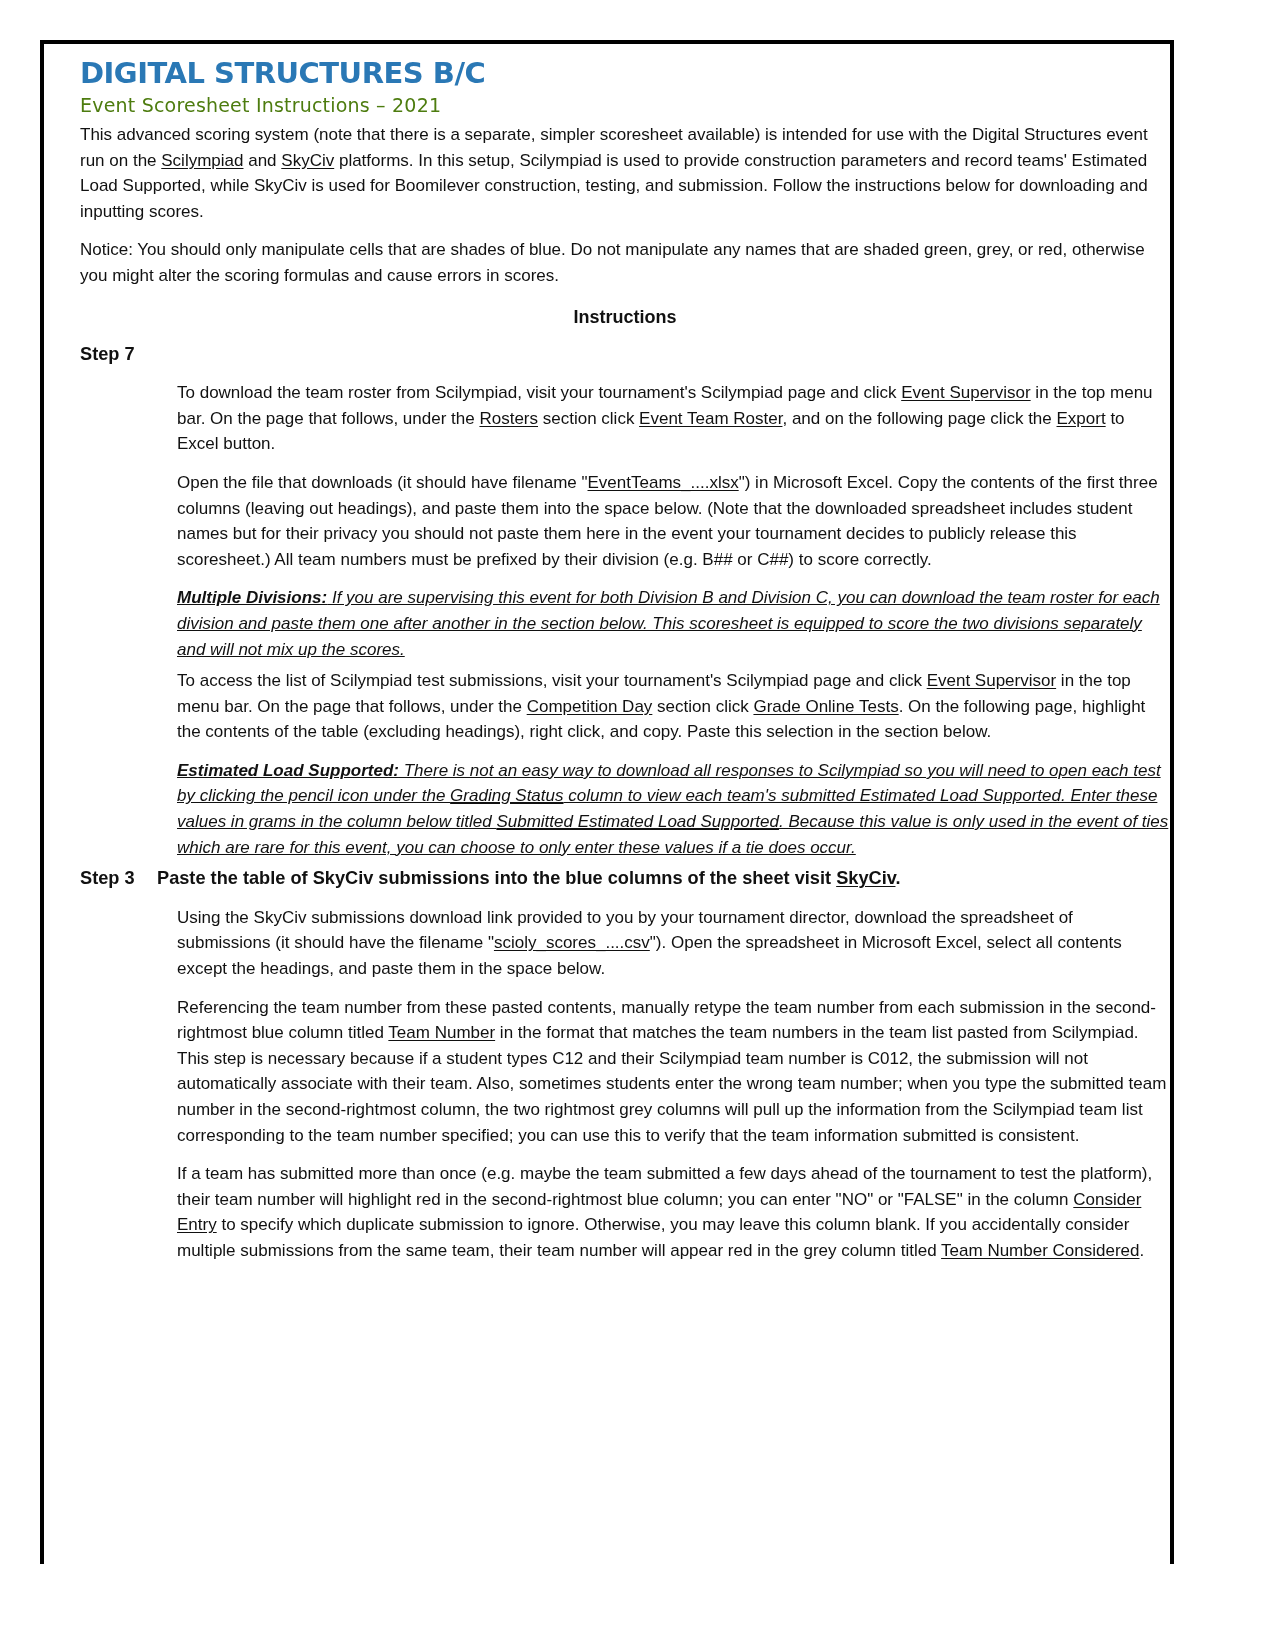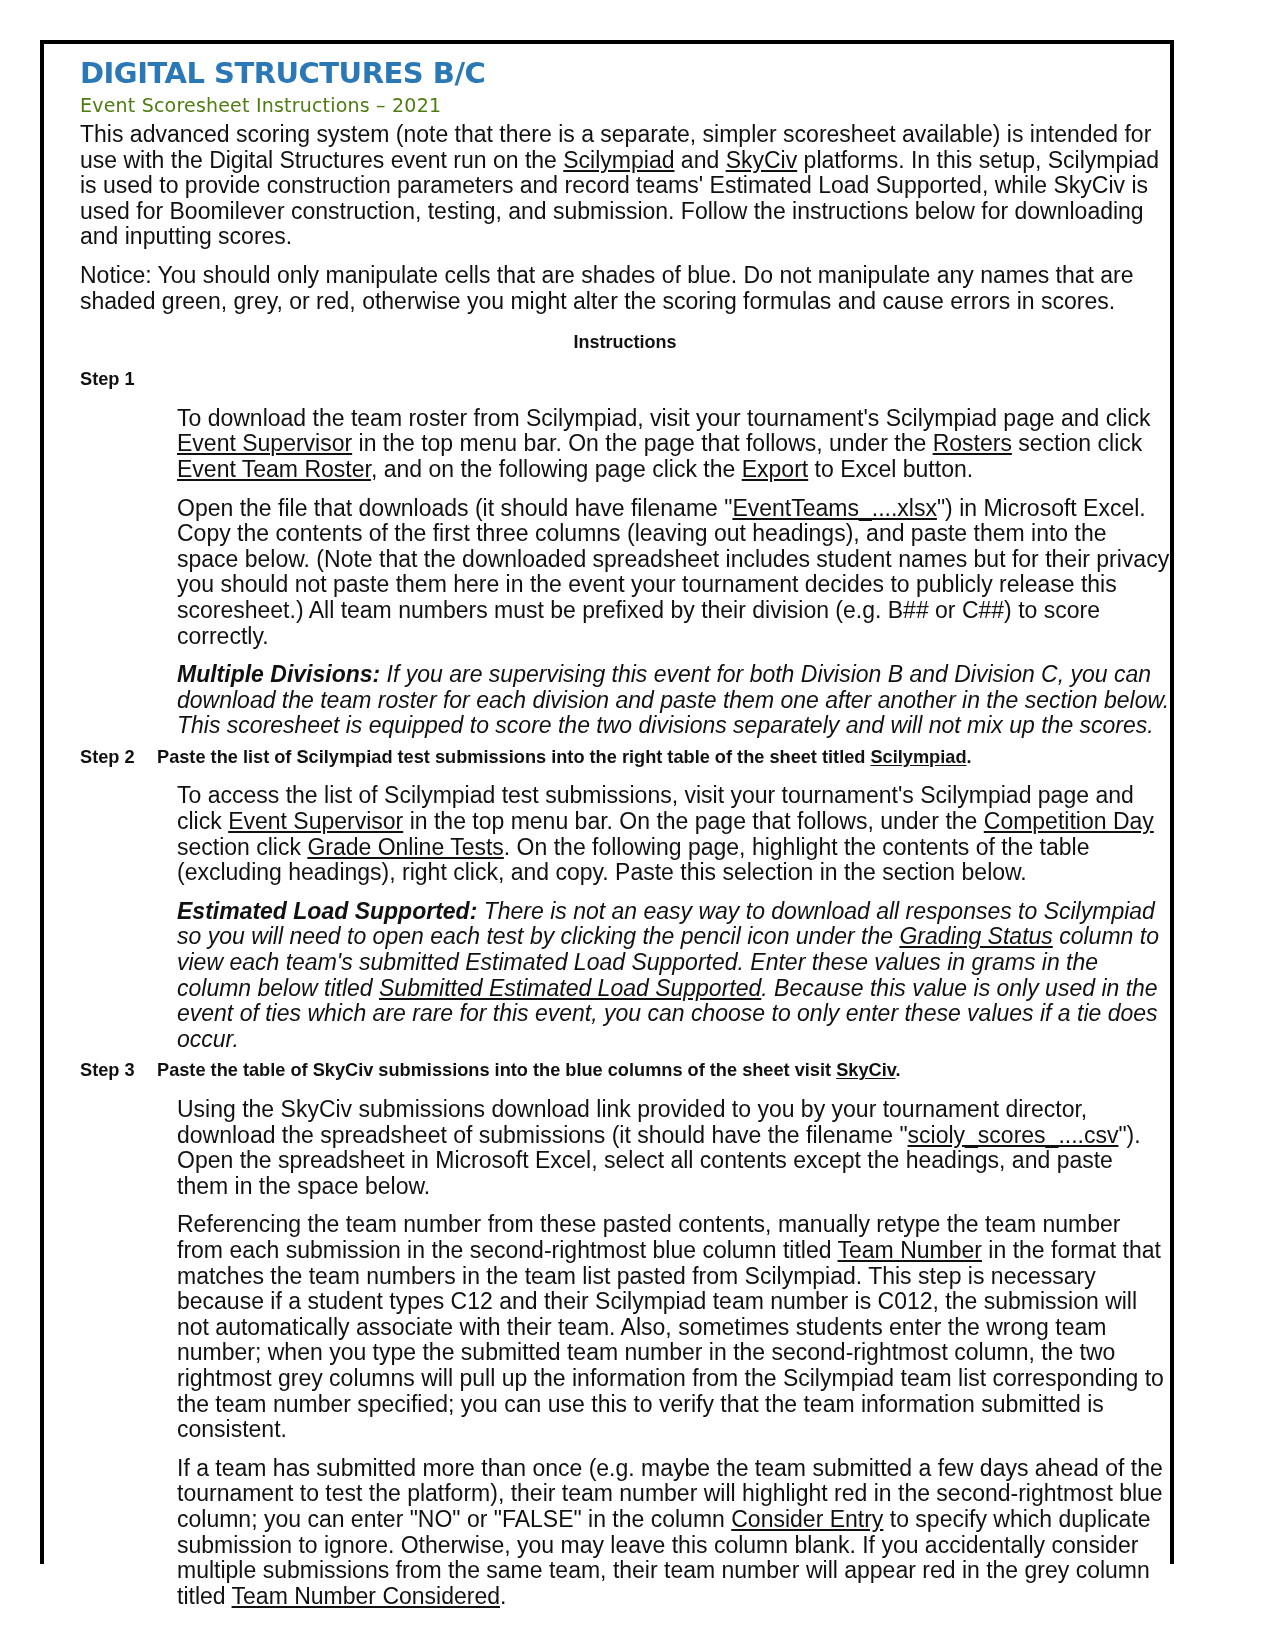--- a/index.html
+++ b/index.html
@@ -5,67 +5,63 @@
   html, body { margin:0; padding:0; background:#ffffff; }
   body { width:1275px; height:1650px; position:relative; overflow:hidden;
          font-family:"Liberation Sans", sans-serif; color:#111; }
   .frame { position:absolute; left:40px; top:40px; width:1126px; height:1520px;
            border-top:4px solid #000; border-left:4px solid #000; border-right:4px solid #000; }
   .content { position:absolute; left:80px; top:54px; width:1090px; }
   .title { font-family:"DejaVu Sans", sans-serif; font-weight:bold; color:#2a78b5;
            font-size:29px; letter-spacing:-0.5px; line-height:38px; margin:0; }
   .subtitle { font-family:"DejaVu Sans", sans-serif; font-weight:normal; color:#4d7c0f;
               font-size:19px; line-height:26px; margin:0 0 4px 0; letter-spacing:0.2px; }
-  p { margin:0; font-size:23px; line-height:25.6px; }
+  p { margin:0; font-size:17px; line-height:25.6px; }
   .para { margin-bottom:13px; }
   u { text-decoration:underline; text-underline-offset:2px; }
   .section-title { text-align:center; font-weight:bold; font-size:18px; line-height:30px;
                    margin:3px 0 10px 0; }
   .step-head { display:flex; font-weight:bold; font-size:18.2px; line-height:25.6px; margin-bottom:13px; }
   .step-num { width:77px; flex:none; }
   .indent { margin-left:97px; }
   .italic { font-style:italic; }
-  .tight { margin-bottom:6px; }
+  .tight { margin-bottom:6px;text-decoration:underline; }
 </style>
 </head>
 <body>
 
 <div class="frame"></div>
 
 <div class="content">
   <h1 class="title">DIGITAL STRUCTURES B/C</h1>
   <div class="subtitle">Event Scoresheet Instructions – 2021</div>
 
   <p class="para">
     <span>This advanced scoring system (note that there is a separate, simpler scoresheet available) is intended for use with the Digital Structures event run on the </span><u>Scilympiad</u><span> and </span><u>SkyCiv</u><span> platforms. In this setup, Scilympiad is used to provide construction parameters and record teams' Estimated Load Supported, while SkyCiv is used for Boomilever construction, testing, and submission. Follow the instructions below for downloading and inputting scores.</span>
   </p>
 
   <p class="para">Notice: You should only manipulate cells that are shades of blue. Do not manipulate any names that are shaded green, grey, or red, otherwise you might alter the scoring formulas and cause errors in scores.</p>
 
   <div class="section-title">Instructions</div>
 
   <div class="step-head">
-    <span class="step-num">Step 1</span>
+    <span class="step-num">Step 7</span>
   </div>
   <div class="indent">
     <p class="para">
       <span>To download the team roster from Scilympiad, visit your tournament's Scilympiad page and click </span><u>Event Supervisor</u><span> in the top menu bar. On the page that follows, under the </span><u>Rosters</u><span> section click </span><u>Event Team Roster</u><span>, and on the following page click the </span><u>Export</u><span> to Excel button.</span>
     </p>
     <p class="para">
       <span>Open the file that downloads (it should have filename "</span><u>EventTeams_....xlsx</u><span>") in Microsoft Excel. Copy the contents of the first three columns (leaving out headings), and paste them into the space below. (Note that the downloaded spreadsheet includes student names but for their privacy you should not paste them here in the event your tournament decides to publicly release this scoresheet.) All team numbers must be prefixed by their division (e.g. B## or C##) to score correctly.</span>
     </p>
     <p class="italic tight">
       <b>Multiple Divisions:</b><span> If you are supervising this event for both Division B and Division C, you can download the team roster for each division and paste them one after another in the section below. This scoresheet is equipped to score the two divisions separately and will not mix up the scores.</span>
     </p>
   </div>
 
-  <div class="step-head">
-    <span class="step-num">Step 2</span>
-    <span><span>Paste the list of Scilympiad test submissions into the right table of the sheet titled </span><u>Scilympiad</u><span>.</span></span>
-  </div>
   <div class="indent">
     <p class="para">
       <span>To access the list of Scilympiad test submissions, visit your tournament's Scilympiad page and click </span><u>Event Supervisor</u><span> in the top menu bar. On the page that follows, under the </span><u>Competition Day</u><span> section click </span><u>Grade Online Tests</u><span>. On the following page, highlight the contents of the table (excluding headings), right click, and copy. Paste this selection in the section below.</span>
     </p>
     <p class="italic tight">
       <b>Estimated Load Supported:</b><span> There is not an easy way to download all responses to Scilympiad so you will need to open each test by clicking the pencil icon under the </span><u>Grading Status</u><span> column to view each team's submitted Estimated Load Supported. Enter these values in grams in the column below titled </span><u>Submitted Estimated Load Supported</u><span>. Because this value is only used in the event of ties which are rare for this event, you can choose to only enter these values if a tie does occur.</span>
     </p>
   </div>
 
   <div class="step-head">

